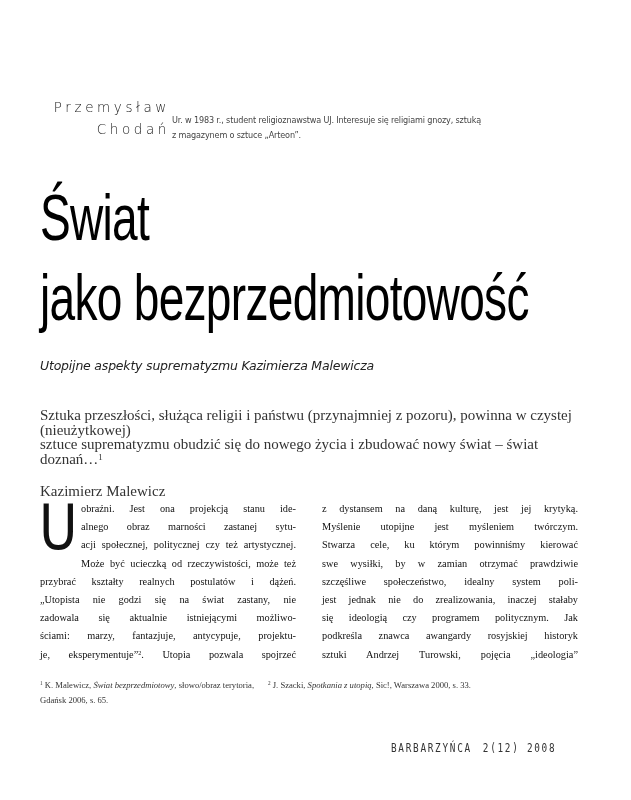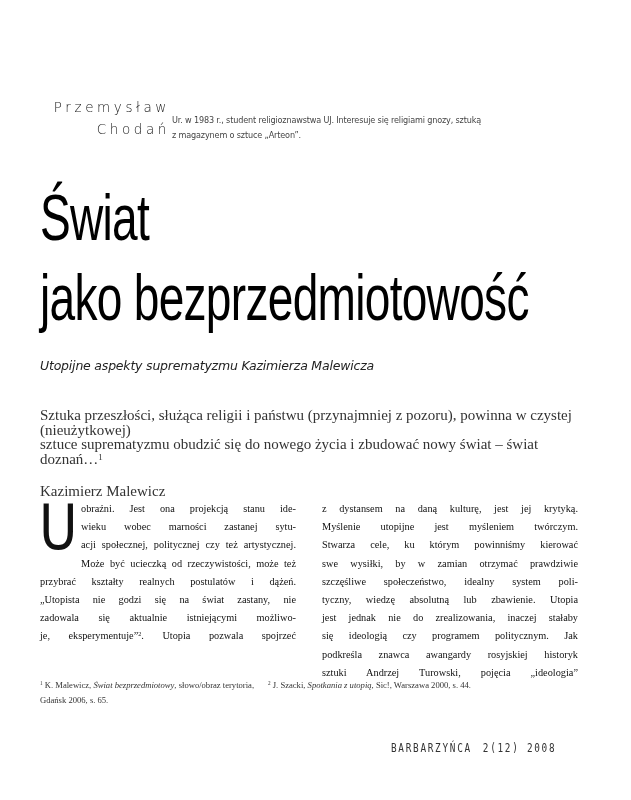--- a/index.html
+++ b/index.html
@@ -80,47 +80,47 @@
 
 <div class="motto">
   <div>Sztuka przeszłości, służąca religii i państwu (przynajmniej z pozoru), powinna w czystej (nieużytkowej)</div>
   <div><span>sztuce suprematyzmu obudzić się do nowego życia i zbudować nowy świat – świat doznań…</span><sup>1</sup></div>
   <span class="motto-author">Kazimierz Malewicz</span>
 </div>
 
 <div class="col col1">
   <span class="dropcap">U</span>
   <span class="line">obraźni. Jest ona projekcją stanu ide-</span>
-  <span class="line">wieku wobec marności zastanej sytu-</span>
+  <span class="line">alnego obraz marności zastanej sytu-</span>
   <span class="line">acji społecznej, politycznej czy też artystycznej.</span>
   <span class="line">Może być ucieczką od rzeczywistości, może też</span>
   <span class="line">przybrać kształty realnych postulatów i dążeń.</span>
   <span class="line">„Utopista nie godzi się na świat zastany, nie</span>
   <span class="line">zadowala się aktualnie istniejącymi możliwo-</span>
+  <span class="line">ściami: marzy, fantazjuje, antycypuje, projektu-</span>
   <span class="line"><span>je, eksperymentuje”</span><sup>2</sup><span>. Utopia pozwala spojrzeć</span></span>
 </div>
 
 <div class="col col2">
   <span class="line">z dystansem na daną kulturę, jest jej krytyką.</span>
   <span class="line">Myślenie utopijne jest myśleniem twórczym.</span>
   <span class="line">Stwarza cele, ku którym powinniśmy kierować</span>
   <span class="line">swe wysiłki, by w zamian otrzymać prawdziwie</span>
   <span class="line">szczęśliwe społeczeństwo, idealny system poli-</span>
-  <span class="line">tyczny, wiedzę absolutną lub zbawienie. Utopia</span>
   <span class="line">jest jednak nie do zrealizowania, inaczej stałaby</span>
   <span class="line">się ideologią czy programem politycznym. Jak</span>
   <span class="line">podkreśla znawca awangardy rosyjskiej historyk</span>
   <span class="line">sztuki Andrzej Turowski, pojęcia „ideologia”</span>
 </div>
 
 <div class="footnote fn1">
   <sup>1</sup>
   <span>K. Malewicz, </span><i>Świat bezprzedmiotowy</i><span>, słowo/obraz terytoria, Gdańsk 2006, s. 65.</span>
 </div>
 
 <div class="footnote fn2">
   <sup>2</sup>
-  <span>J. Szacki, </span><i>Spotkania z utopią</i><span>, Sic!, Warszawa 2000, s. 44.</span>
+  <span>J. Szacki, </span><i>Spotkania z utopią</i><span>, Sic!, Warszawa 2000, s. 33.</span>
 </div>
 
 <div class="footer">
   <span>BARBARZYŃCA</span><span class="issue">2(12) 2008</span>
 </div>
 
 </body></html>

